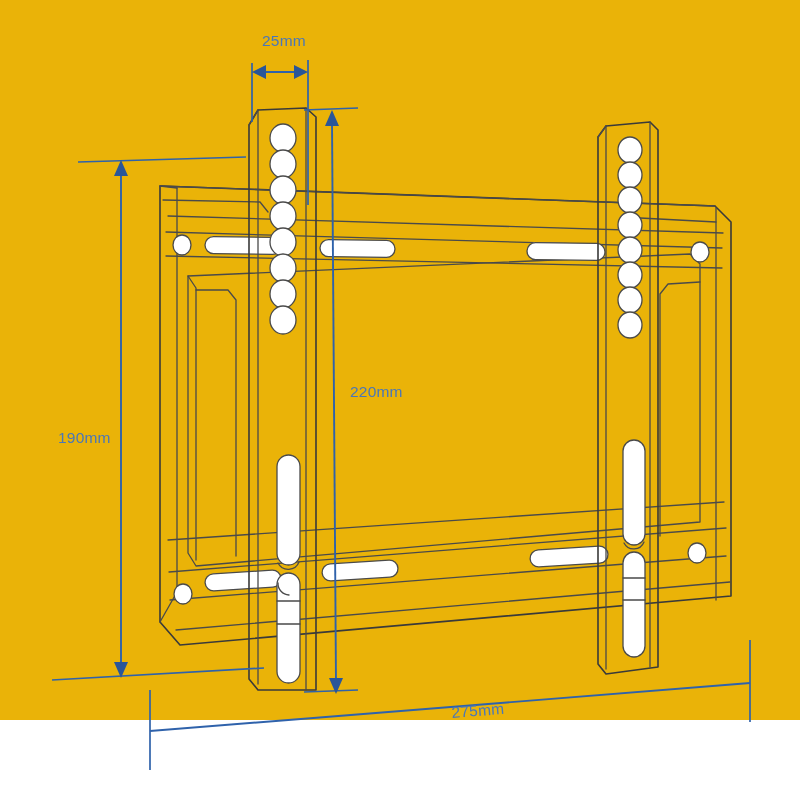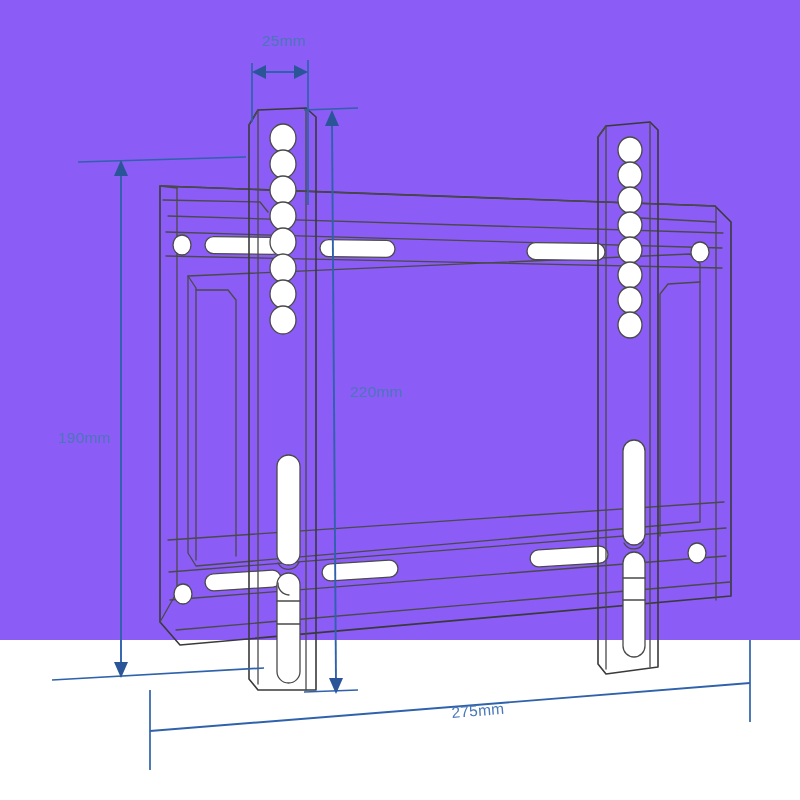--- a/index.html
+++ b/index.html
@@ -9,22 +9,22 @@
   }
   body {
     width: 800px;
     height: 800px;
     font-family: "Liberation Sans", sans-serif;
     overflow: hidden;
   }
   #drawing-root {
     position: relative;
     width: 800px;
-    height: 640px;
-    background: #8b5cf6;
+    height: 720px;
+    background: #eab308;
   }
   svg#tech-drawing {
     display: block;
     width: 800px;
     height: 800px;
   }
   .outline {
     fill: none;
     stroke: #3a3a3a;
     stroke-width: 1.6;

